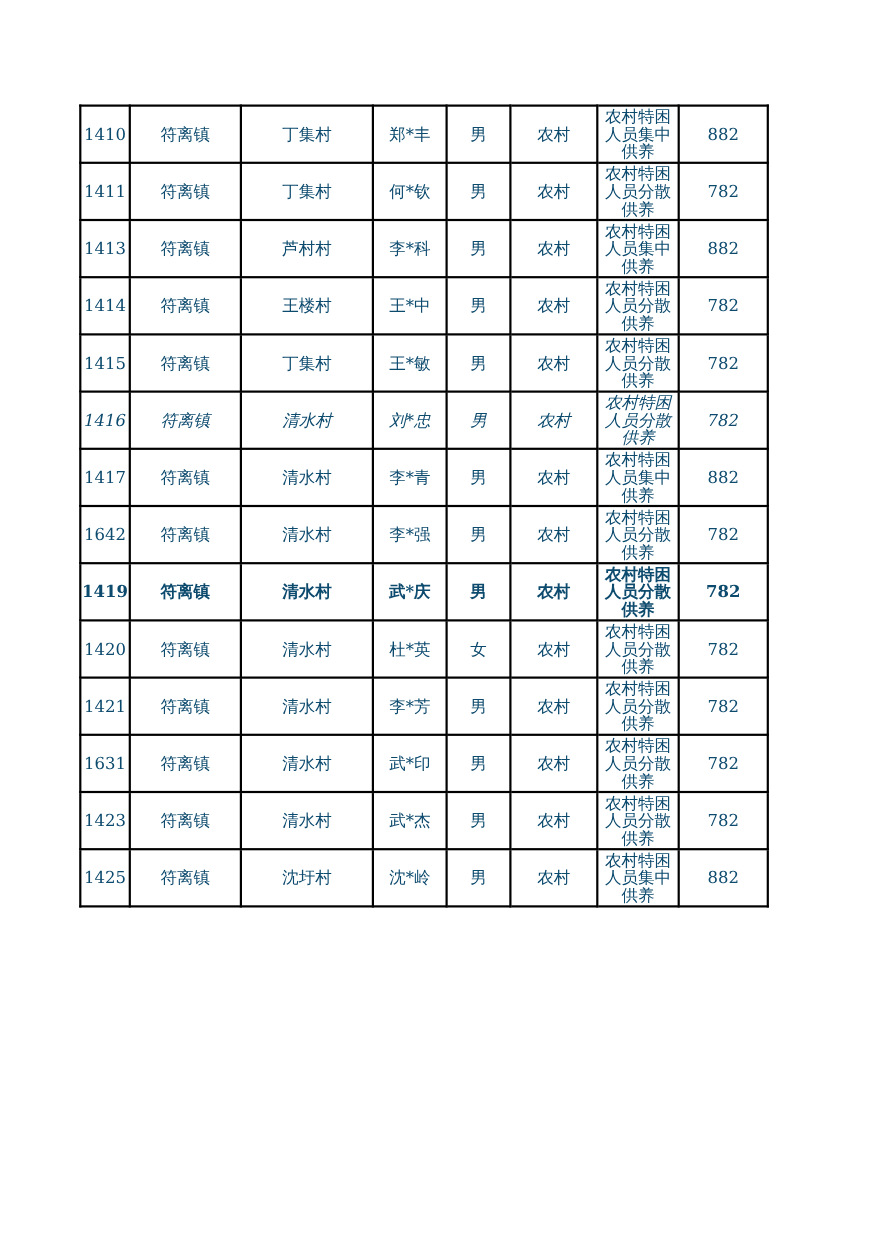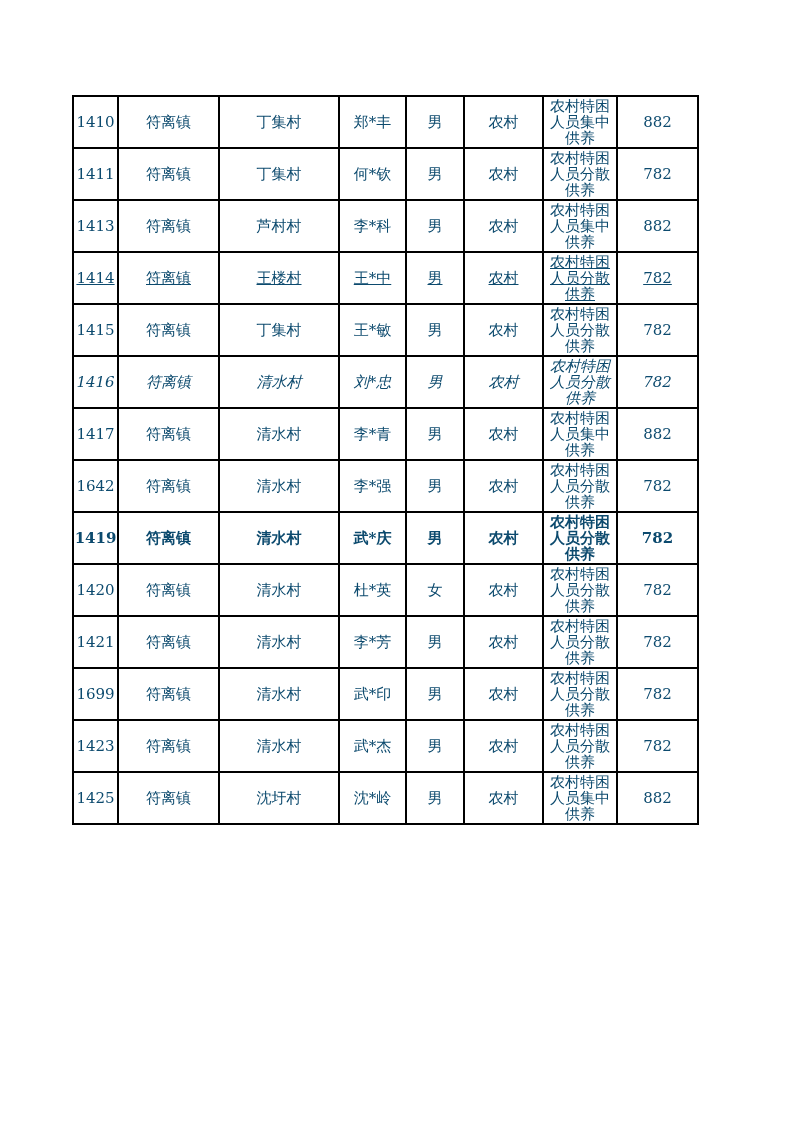--- a/index.html
+++ b/index.html
@@ -82,21 +82,21 @@
         <tr style="height: 52px; margin-left: 17px;">
     <td>1413</td>
     <td>符离镇</td>
     <td>芦村村</td>
     <td>李*科</td>
     <td>男</td>
     <td>农村</td>
     <td class="category-cell">农村特困人员集中供养</td>
     <td>882</td>
   </tr>
-        <tr style="height: 52px; text-decoration: underline;">
+        <tr style="height: 52px;">
     <td>1414</td>
     <td>符离镇</td>
     <td>王楼村</td>
     <td>王*中</td>
     <td>男</td>
     <td>农村</td>
     <td class="category-cell">农村特困人员分散供养</td>
     <td>782</td>
   </tr>
         <tr style="height: 52px;">
@@ -163,21 +163,21 @@
     <td>1421</td>
     <td>符离镇</td>
     <td>清水村</td>
     <td>李*芳</td>
     <td>男</td>
     <td>农村</td>
     <td class="category-cell">农村特困人员分散供养</td>
     <td>782</td>
   </tr>
         <tr style="height: 52px;">
-    <td>1699</td>
+    <td>1631</td>
     <td>符离镇</td>
     <td>清水村</td>
     <td>武*印</td>
     <td>男</td>
     <td>农村</td>
     <td class="category-cell">农村特困人员分散供养</td>
     <td>782</td>
   </tr>
         <tr style="height: 52px;">
     <td>1423</td>

